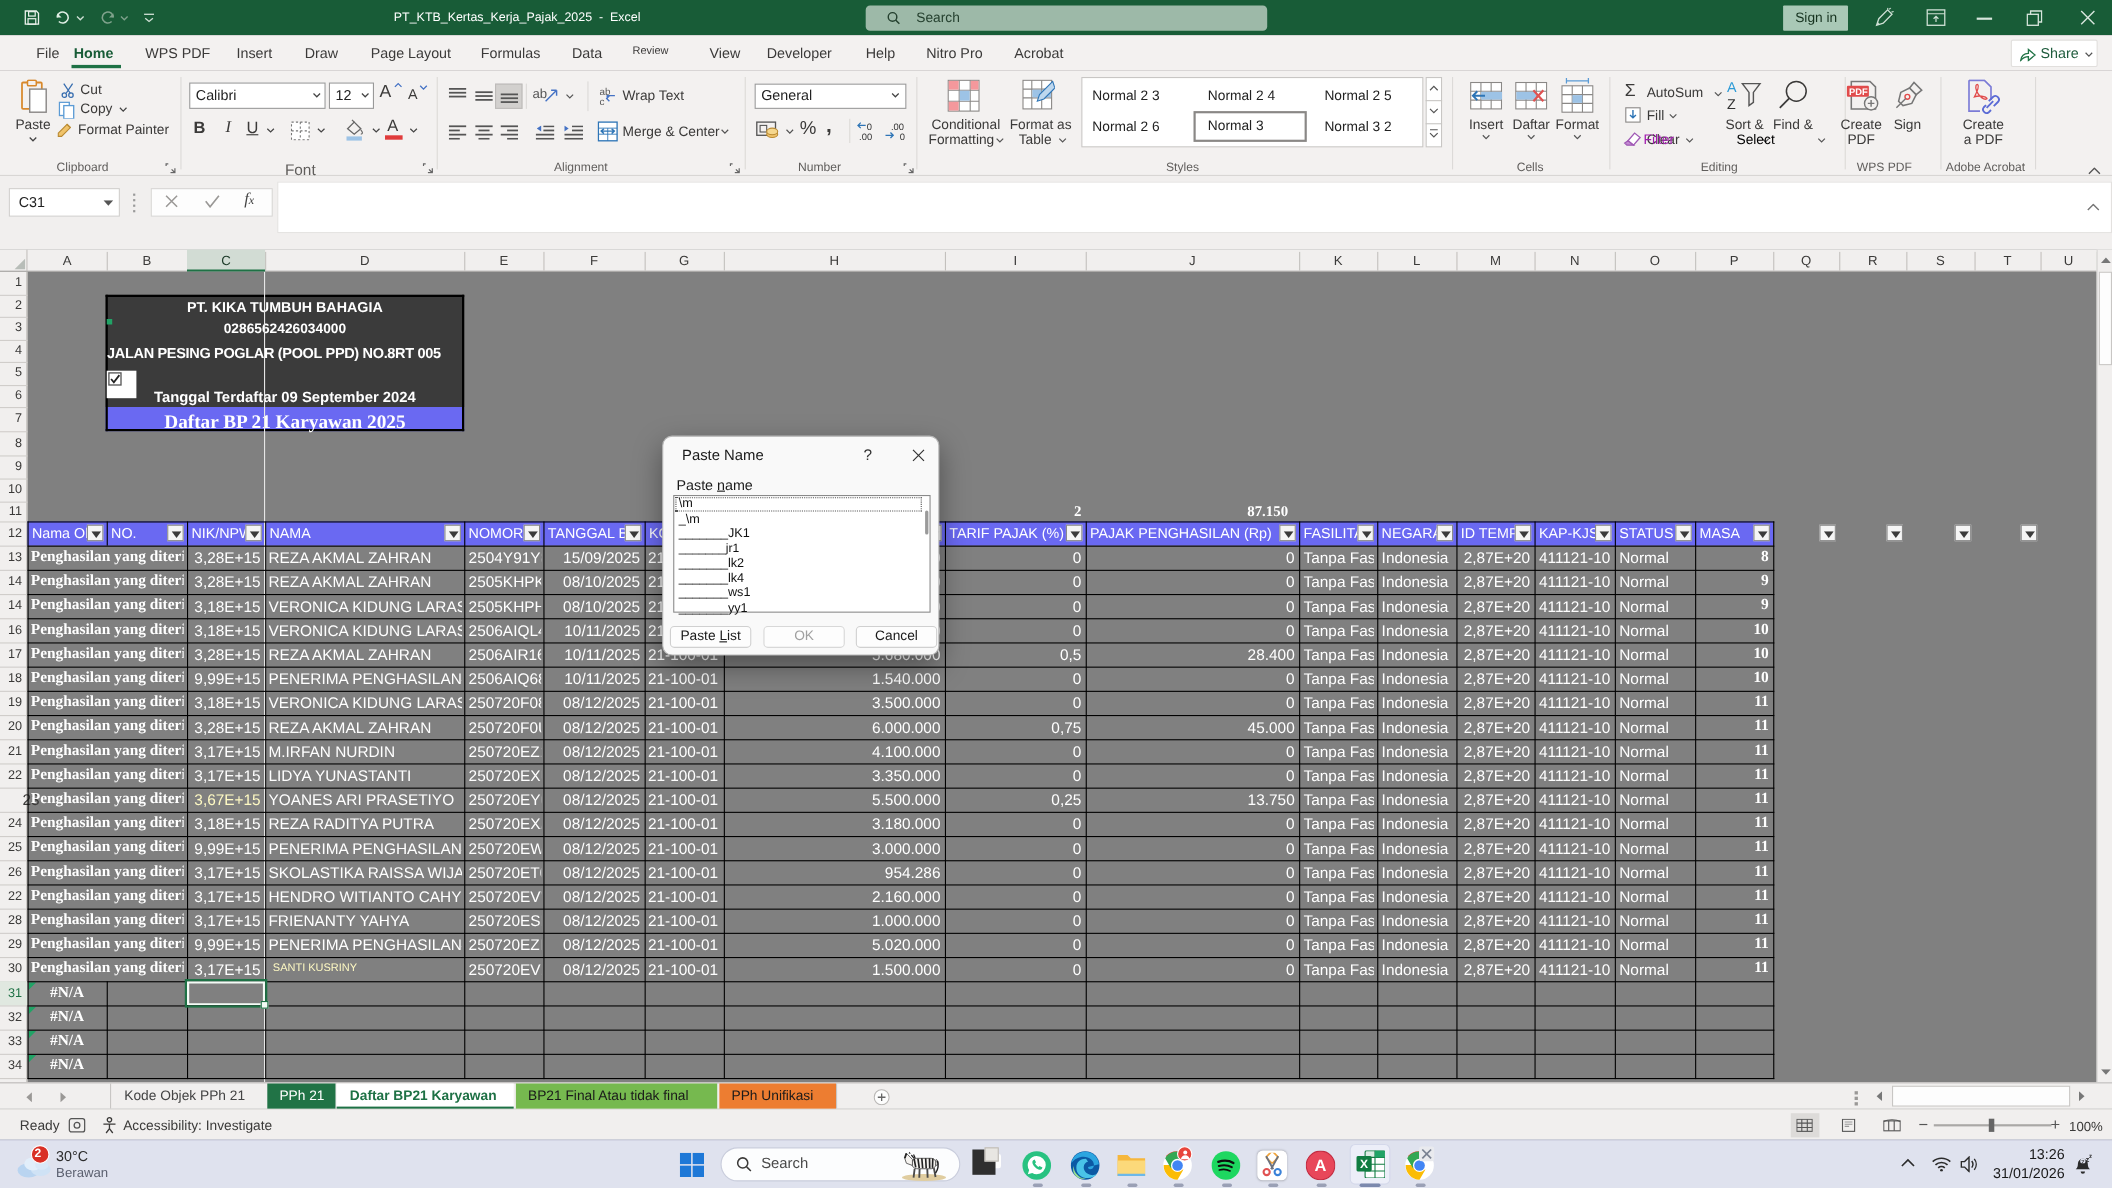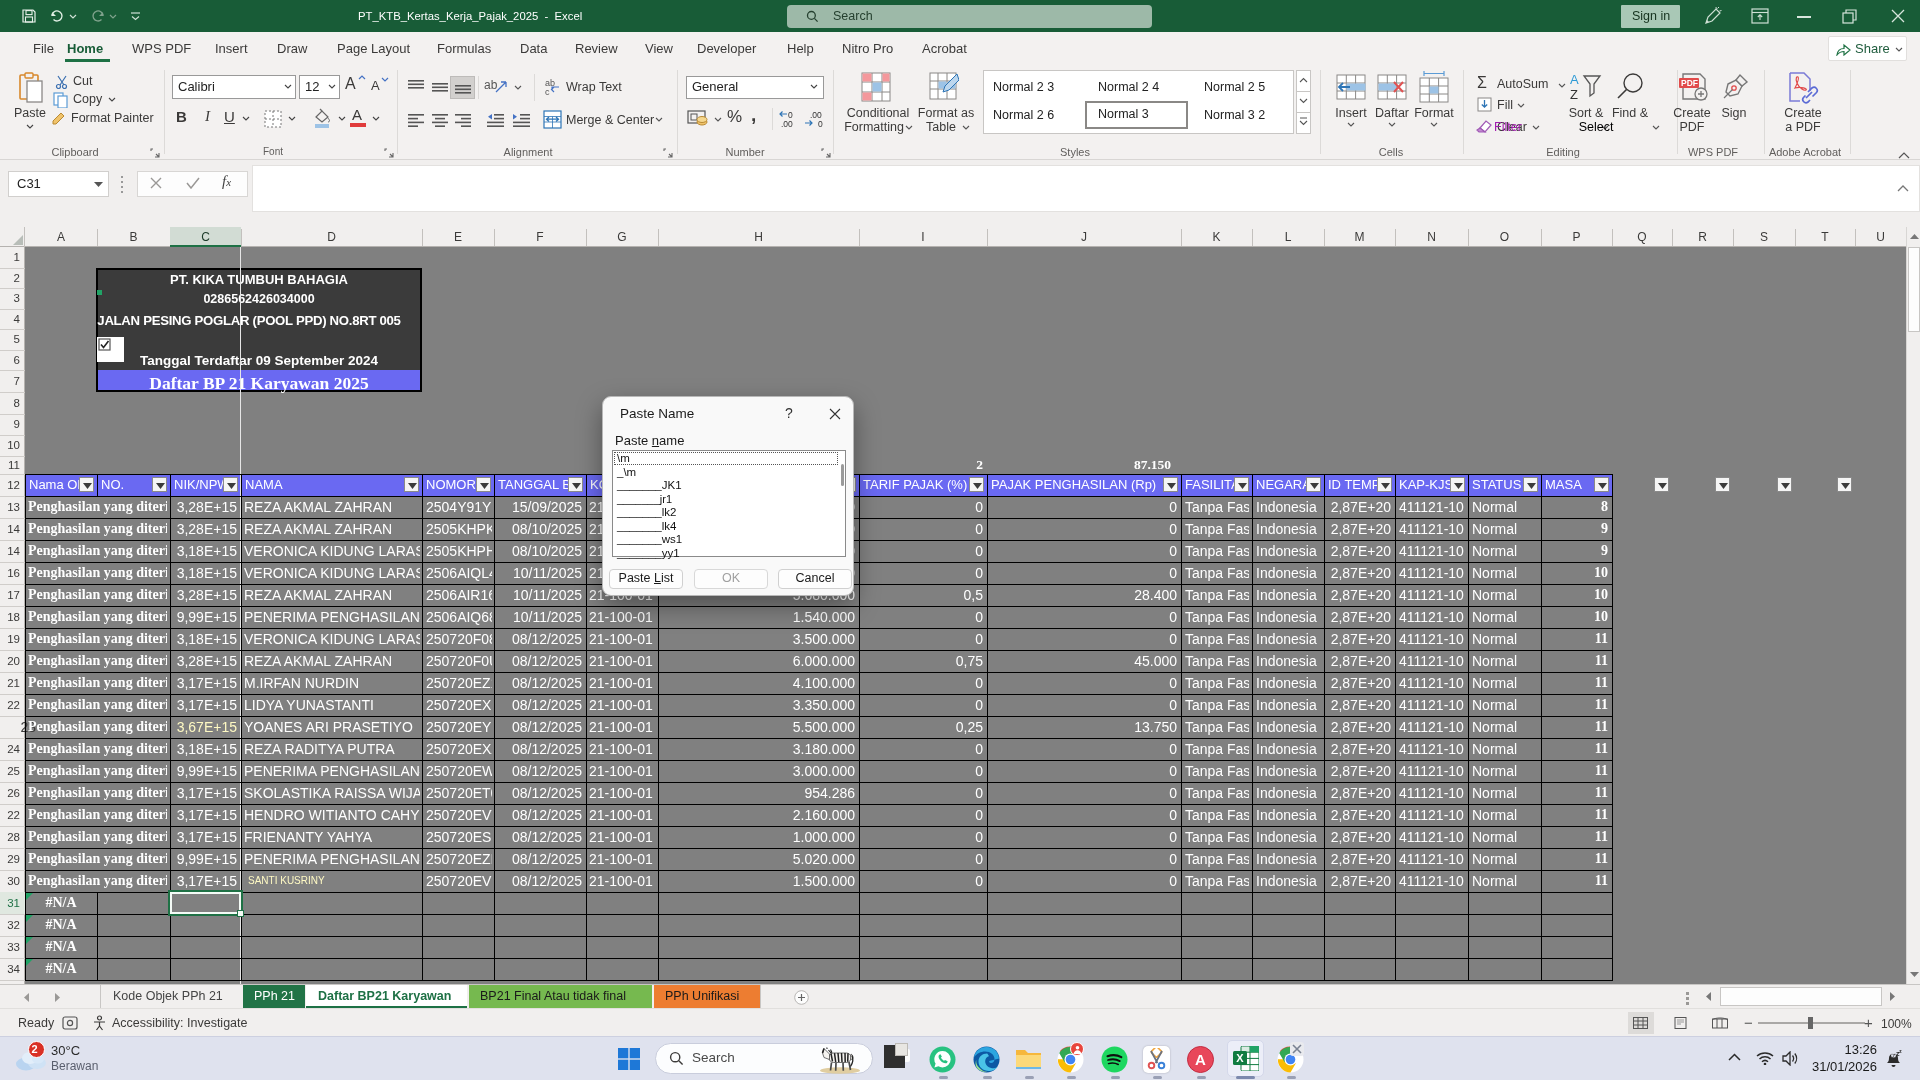--- a/index.html
+++ b/index.html
@@ -66,21 +66,21 @@
 
 <div class="abs" style="left:0;top:32px;width:1920px;height:32px;background:#f3f1f0">
 <div class="tx" style="left:33px;top:9px;font-size:13px;color:#3b3a39">File</div>
 <div class="tx" style="left:67px;top:9px;font-size:13px;font-weight:bold;color:#185c37">Home</div>
 <div class="tx" style="left:132px;top:9px;font-size:13px;color:#3b3a39">WPS PDF</div>
 <div class="tx" style="left:215px;top:9px;font-size:13px;color:#3b3a39">Insert</div>
 <div class="tx" style="left:277px;top:9px;font-size:13px;color:#3b3a39">Draw</div>
 <div class="tx" style="left:337px;top:9px;font-size:13px;color:#3b3a39">Page Layout</div>
 <div class="tx" style="left:437px;top:9px;font-size:13px;color:#3b3a39">Formulas</div>
 <div class="tx" style="left:520px;top:9px;font-size:13px;color:#3b3a39">Data</div>
-<div class="tx" style="left:575px;top:9px;font-size:13px;color:#3b3a39">Review</div>
+<div class="tx" style="left:575px;top:9px;font-size:10px;color:#3b3a39">Review</div>
 <div class="tx" style="left:645px;top:9px;font-size:13px;color:#3b3a39">View</div>
 <div class="tx" style="left:697px;top:9px;font-size:13px;color:#3b3a39">Developer</div>
 <div class="tx" style="left:787px;top:9px;font-size:13px;color:#3b3a39">Help</div>
 <div class="tx" style="left:842px;top:9px;font-size:13px;color:#3b3a39">Nitro Pro</div>
 <div class="tx" style="left:922px;top:9px;font-size:13px;color:#3b3a39">Acrobat</div>
 <div class="abs" style="left:65px;top:27px;width:45px;height:3px;background:#1e7145"></div>
 <div class="abs" style="left:1828px;top:4px;width:79px;height:25px;background:#fff;border:1px solid #e1dfdd;border-radius:2px">
  <svg class="abs" style="left:7px;top:5px" width="15" height="14" viewBox="0 0 15 14">
         <path d="M1 13c.5-4 3-6.5 7-6.5V3l6 5-6 5v-3.5C5 9.5 3 10.5 1 13z" fill="none" stroke="#217346" stroke-width="1.2"></path>
       </svg>
@@ -171,21 +171,21 @@
 </svg>
 <svg class="abs" style="left:338px;top:52px" width="8" height="5" viewBox="0 0 8 5">
       <path d="M1 1l3 3 3-3" fill="none" stroke="#444" stroke-width="1.1"></path>
     </svg>
 
 <div class="tx" style="left:352px;top:42px;font-size:15px;color:#3b3a39">A</div>
 <div class="abs" style="left:350px;top:59px;width:16px;height:4px;background:#e03b3b"></div>
 <svg class="abs" style="left:372px;top:52px" width="8" height="5" viewBox="0 0 8 5">
       <path d="M1 1l3 3 3-3" fill="none" stroke="#444" stroke-width="1.1"></path>
     </svg>
-<div class="tx" style="left:273px;top:82px;font-size:10px;color:#605e5c;transform:translateX(-50%)">Font</div>
+<div class="tx" style="left:273px;top:82px;font-size:14px;color:#605e5c;transform:translateX(-50%)">Font</div>
 <svg class="abs" style="left:384px;top:84px" width="10" height="10" viewBox="0 0 10 10">
       <path d="M1 3V1h2M6 6l3 3M9 5v4H5" fill="none" stroke="#666" stroke-width="1.1"></path>
     </svg>
 <div class="abs" style="left:397px;top:6px;width:1px;height:84px;background:#dcdad8"></div>
 <svg class="abs" style="left:408px;top:16px" width="16" height="14" viewBox="0 0 16 14">
       <rect y="0" width="16" height="1.6" fill="#555"></rect>
       <rect y="3.5" width="16" height="1.6" fill="#555"></rect>
       <rect y="7" width="16" height="1.6" fill="#555"></rect>
     </svg>
 <svg class="abs" style="left:432px;top:16px" width="16" height="14" viewBox="0 0 16 14">

